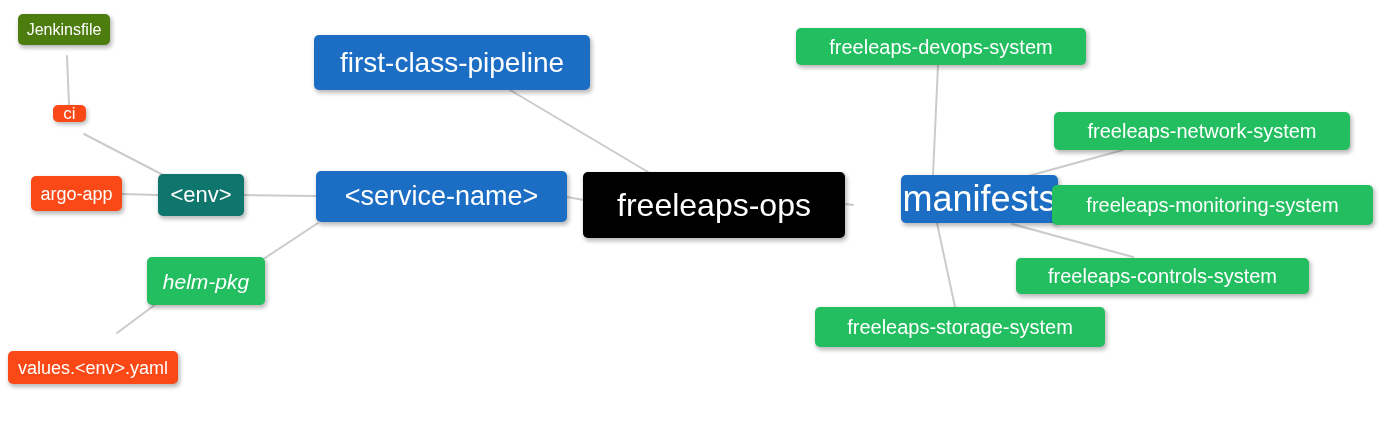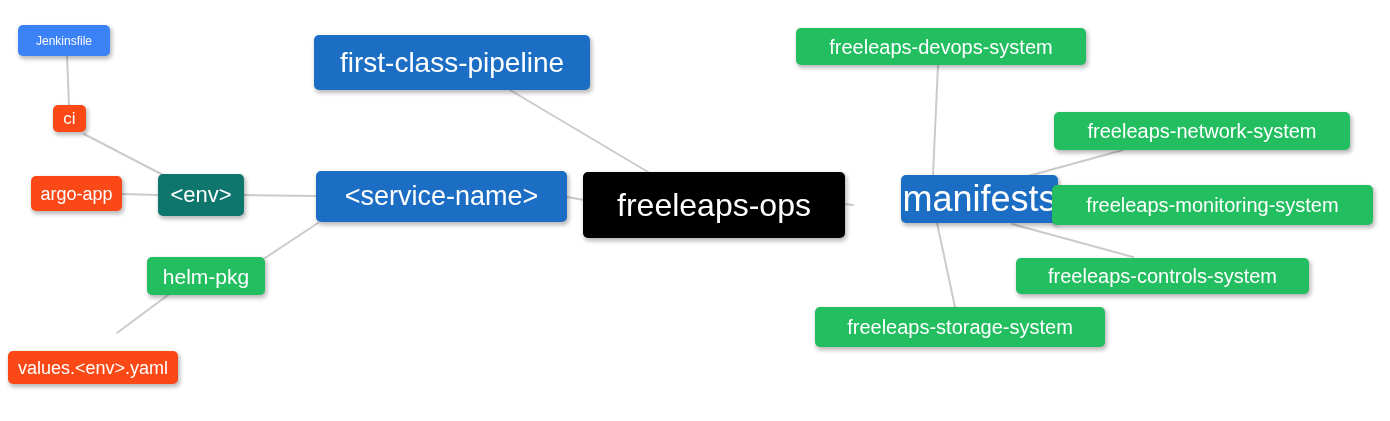--- a/index.html
+++ b/index.html
@@ -51,25 +51,25 @@
       <line x1="510" y1="90" x2="648" y2="172" stroke="#cbcbcb" stroke-width="2" stroke-linecap="round"></line>
       <line x1="567" y1="197" x2="584" y2="200" stroke="#cbcbcb" stroke-width="2" stroke-linecap="round"></line>
       <line x1="845" y1="204" x2="853" y2="205" stroke="#cbcbcb" stroke-width="2" stroke-linecap="round"></line>
       <line x1="933" y1="175" x2="938" y2="65" stroke="#cbcbcb" stroke-width="2" stroke-linecap="round"></line>
       <line x1="1010" y1="181" x2="1123" y2="150" stroke="#cbcbcb" stroke-width="2" stroke-linecap="round"></line>
       <line x1="1010" y1="198" x2="1052" y2="203" stroke="#cbcbcb" stroke-width="2" stroke-linecap="round"></line>
       <line x1="1012" y1="224" x2="1133" y2="257" stroke="#cbcbcb" stroke-width="2" stroke-linecap="round"></line>
       <line x1="937" y1="223" x2="955" y2="307" stroke="#cbcbcb" stroke-width="2" stroke-linecap="round"></line>
     </svg>
 
-<div class="node" style="left: 18px; top: 25px; width: 92px; height: 31px; font-size: 12px; background: #3b82f6; color: rgb(255, 255, 255);">Jenkinsfile</div>
-    <div class="node" style="left: 53px; top: 105px; width: 33px; height: 27px; font-size: 17px; background: rgb(250, 72, 22); color: rgb(255, 255, 255);">ci</div>
+<div class="node" style="left: 18px; top: 14px; width: 92px; height: 31px; font-size: 16px; background: #4d7c0f; color: rgb(255, 255, 255);">Jenkinsfile</div>
+    <div class="node" style="left: 53px; top: 105px; width: 33px; height: 17px; font-size: 17px; background: rgb(250, 72, 22); color: rgb(255, 255, 255);">ci</div>
     <div class="node" style="left: 31px; top: 176px; width: 91px; height: 35px; font-size: 18px; background: rgb(250, 72, 22); color: rgb(255, 255, 255);">argo-app</div>
     <div class="node" style="left: 158px; top: 174px; width: 86px; height: 42px; font-size: 22px; background: #0f766e; color: rgb(255, 255, 255);">&lt;env&gt;</div>
-    <div class="node" style="left: 147px; top: 257px; width: 118px; height: 38px; font-size: 21px; background: rgb(34, 190, 96); color: rgb(255, 255, 255);">helm-pkg</div>
+    <div class="node" style="left: 147px; top: 257px; width: 118px; height: 48px; font-size: 21px; background: rgb(34, 190, 96); color: rgb(255, 255, 255); font-style: italic;">helm-pkg</div>
     <div class="node" style="left: 8px; top: 333px; width: 170px; height: 33px; font-size: 18px; background: rgb(250, 72, 22); color: rgb(255, 255, 255); margin-top: 18px;">values.&lt;env&gt;.yaml</div>
     <div class="node" style="left: 314px; top: 35px; width: 276px; height: 55px; font-size: 28px; background: rgb(28, 110, 196); color: rgb(255, 255, 255);">first-class-pipeline</div>
     <div class="node" style="left: 316px; top: 171px; width: 251px; height: 51px; font-size: 27px; background: rgb(28, 110, 196); color: rgb(255, 255, 255);">&lt;service-name&gt;</div>
     <div class="node" style="left: 583px; top: 172px; width: 262px; height: 66px; font-size: 32px; background: #000000; color: rgb(255, 255, 255);">freeleaps-ops</div>
     <div class="node" style="left: 901px; top: 175px; width: 157px; height: 48px; font-size: 36px; background: rgb(28, 110, 196); color: rgb(255, 255, 255);">manifests</div>
     <div class="node" style="left: 796px; top: 28px; width: 290px; height: 37px; font-size: 20px; background: rgb(34, 190, 96); color: rgb(255, 255, 255);">freeleaps-devops-system</div>
     <div class="node" style="left: 1054px; top: 112px; width: 296px; height: 38px; font-size: 20px; background: rgb(34, 190, 96); color: rgb(255, 255, 255);">freeleaps-network-system</div>
     <div class="node" style="left: 1052px; top: 185px; width: 321px; height: 40px; font-size: 20px; background: rgb(34, 190, 96); color: rgb(255, 255, 255);">freeleaps-monitoring-system</div>
     <div class="node" style="left: 1016px; top: 258px; width: 293px; height: 36px; font-size: 20px; background: rgb(34, 190, 96); color: rgb(255, 255, 255);">freeleaps-controls-system</div>
     <div class="node" style="left: 815px; top: 307px; width: 290px; height: 40px; font-size: 20px; background: rgb(34, 190, 96); color: rgb(255, 255, 255);">freeleaps-storage-system</div>

